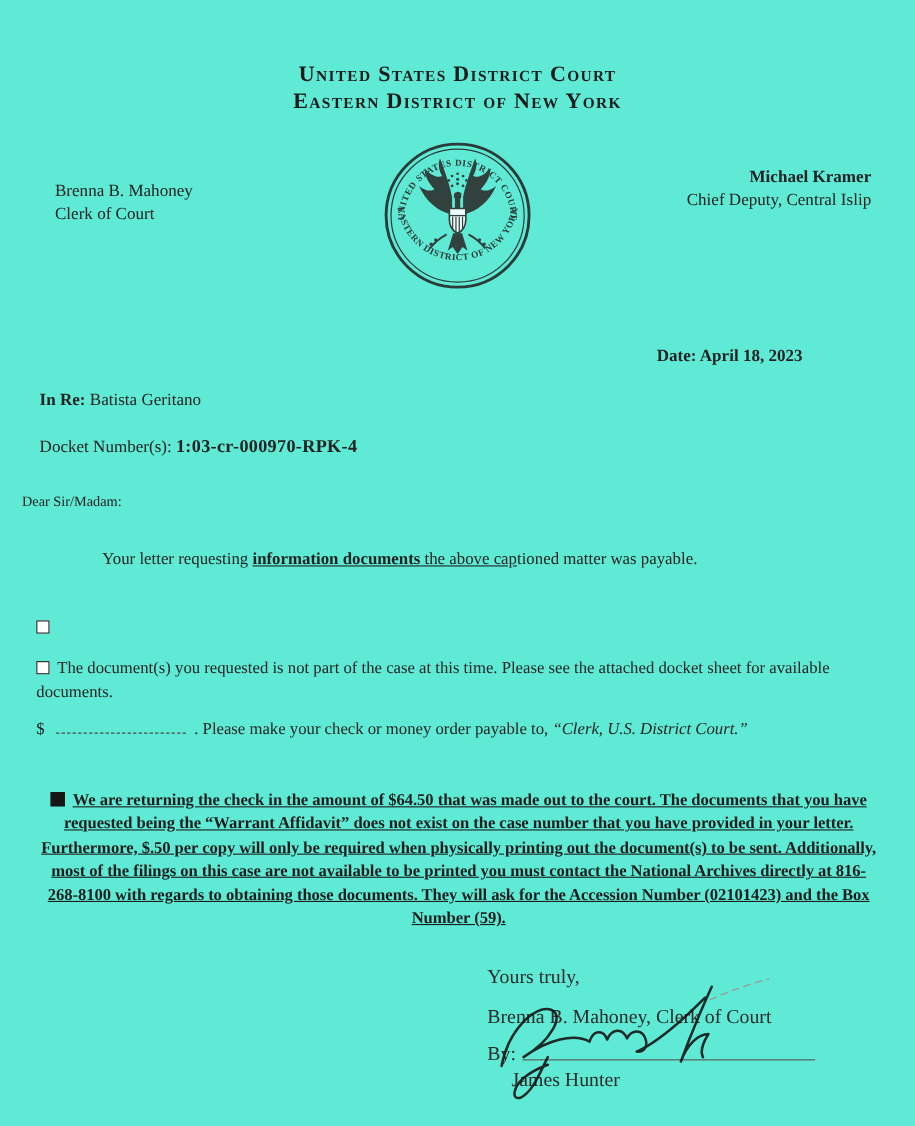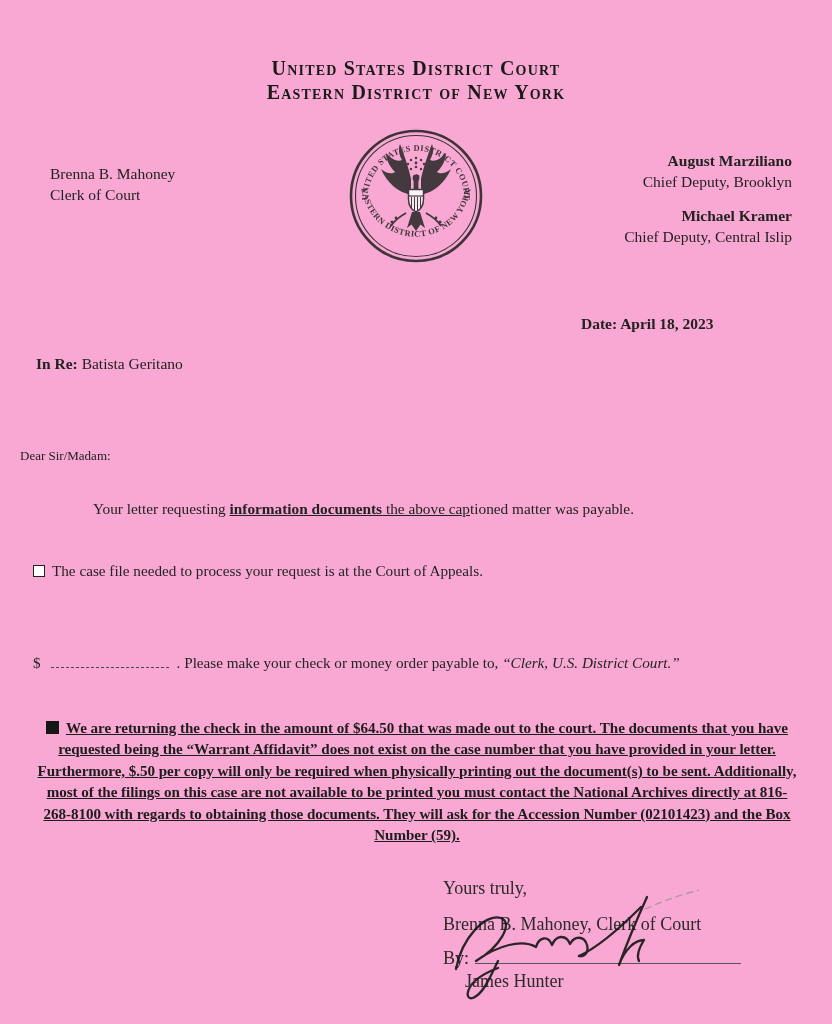--- a/index.html
+++ b/index.html
@@ -1,20 +1,20 @@
 <!DOCTYPE html>
 <html><head>
 <meta charset="utf-8">
 <style>
   html,body{margin:0;padding:0;background:#e8e8e8;}
   .page{
     position:relative;
     width:832px;height:1024px;
     margin:0 auto;
-    background:#f9a8d4;
+    background:#5eead4;
     font-family:"Liberation Serif","DejaVu Serif",serif;
     color:#222222;
     overflow:hidden;
   }
   .abs{position:absolute;}
 
   
   .header{top:56px;left:0;width:100%;text-align:center;color:#1a1a1a;}
   .header .hline{
     font-variant:small-caps;
@@ -26,21 +26,21 @@
 
   
   .lh-left{top:151px;left:50px;font-size:15.5px;line-height:21px;}
   .lh-left .name{font-weight:normal;margin-top:12px;}
   .lh-right{top:150px;right:40px;text-align:right;font-size:15.5px;line-height:21px;}
   .lh-right .group{margin-bottom:13px;}
   .lh-right .name{font-weight:bold;}
   .seal-wrap{top:127px;left:347px;width:138px;height:138px;opacity:.88;}
 
   
-  .date-line{top:315px;left:581px;font-weight:bold;font-size:15.5px;}
+  .date-line{top:315px;left:597px;font-weight:bold;font-size:15.5px;}
   .in-re{top:355px;left:36px;font-size:15.5px;}
   .in-re .lbl{font-weight:bold;margin-top:42px;}
   .docket{top:396px;left:36px;font-size:15.5px;}
   .docket .val{font-weight:bold;font-size:16.5px;letter-spacing:.3px;}
   .salutation{top:448px;left:20px;font-size:13px;}
   .intro{top:500px;left:93px;font-size:15.3px;}
   .intro .bu{font-weight:bold;text-decoration:underline;}
   .intro .u{text-decoration:underline;}
 
   
@@ -149,46 +149,48 @@
         <circle cx="45" cy="95" r="1.6" fill="#2a2a2a"></circle>
         <circle cx="49" cy="91" r="1.4" fill="#2a2a2a"></circle>
         <circle cx="93" cy="95" r="1.6" fill="#2a2a2a"></circle>
         <circle cx="89" cy="91" r="1.4" fill="#2a2a2a"></circle>
       </g>
     </svg>
   </div>
 
   <div class="abs lh-right">
     <div class="group">
-      <div class="name">August Marziliano</div>
-      <div>Chief Deputy, Brooklyn</div>
-    </div>
-    <div class="group">
       <div class="name">Michael Kramer</div>
       <div>Chief Deputy, Central Islip</div>
     </div>
   </div>
 
   <div class="abs date-line">Date: April 18, 2023</div>
 
   <div class="abs in-re">
     <span class="lbl">In Re:</span><span> Batista Geritano</span>
   </div>
 
+  <div class="abs docket">
+    <span>Docket Number(s): </span><span class="val">1:03-cr-000970-RPK-4</span>
+  </div>
 
   <div class="abs salutation">Dear Sir/Madam:</div>
 
   <div class="abs intro">
     <span>Your letter requesting </span><span class="bu">information documents</span><span class="u"> the above cap</span><span>tioned matter was payable.</span>
   </div>
 
   <div class="abs opt opt1">
-    <span class="cbx"></span><span>The case file needed to process your request is at the Court of Appeals.</span>
-  </div>
-
+    <span class="cbx"></span>
+  </div>
+
+  <div class="abs opt opt2">
+    <span class="cbx"></span><span>The document(s) you requested is not part of the case at this time. Please see the attached docket sheet for available documents.</span>
+  </div>
 
   <div class="abs opt opt3">
     <div>
       <span>$</span><span class="blank-amount"></span><span>. Please make your check or money order payable to, </span><span class="payee">“Clerk, U.S. District Court.”</span>
     </div>
   </div>
 
   <div class="abs returned">
     <span class="cbx checked"></span><span>We are returning the check in the amount of $64.50 that was made out to the court. The documents that you have requested being the “Warrant Affidavit” does not exist on the case number that you have provided in your letter. Furthermore, $.50 per copy will only be required when physically printing out the document(s) to be sent. Additionally, most of the filings on this case are not available to be printed you must contact the National Archives directly at 816-268-8100 with regards to obtaining those documents. They will ask for the Accession Number (02101423) and the Box Number (59).</span>
   </div>

